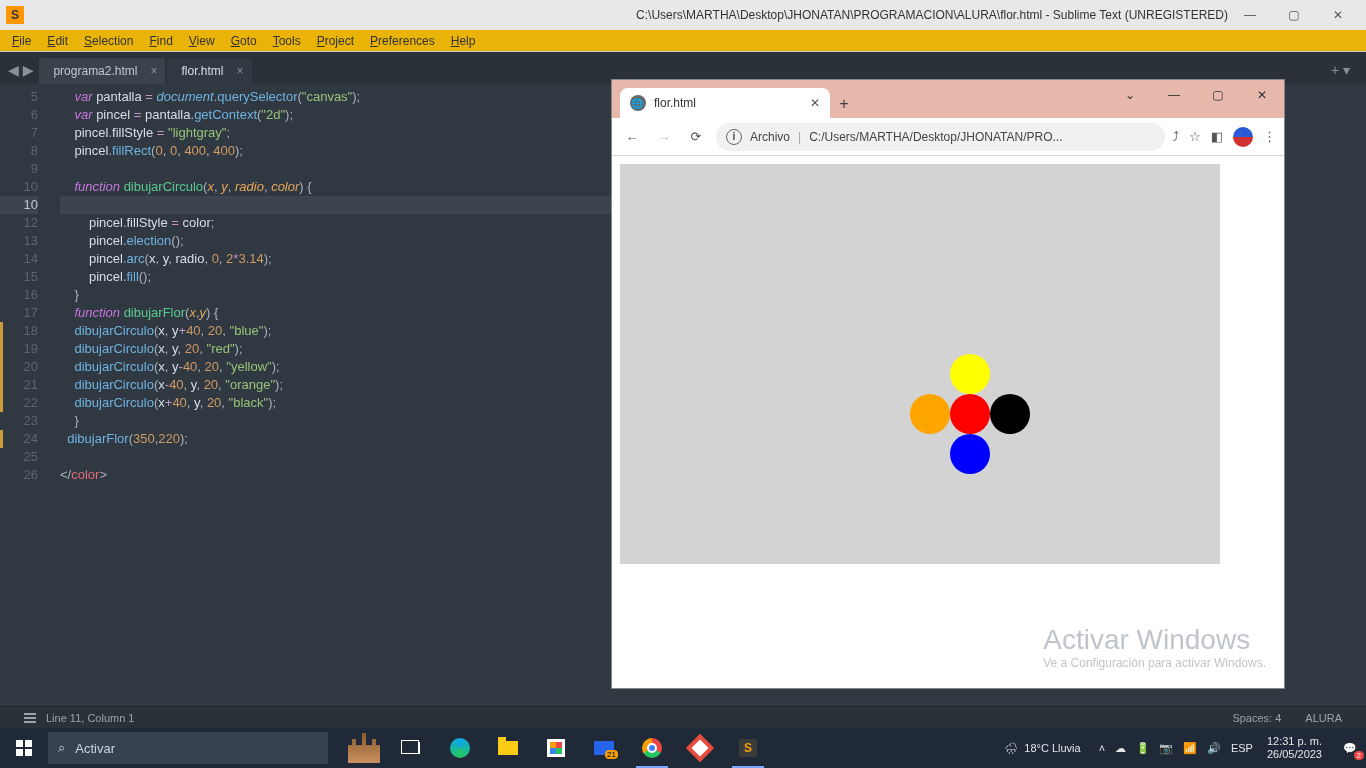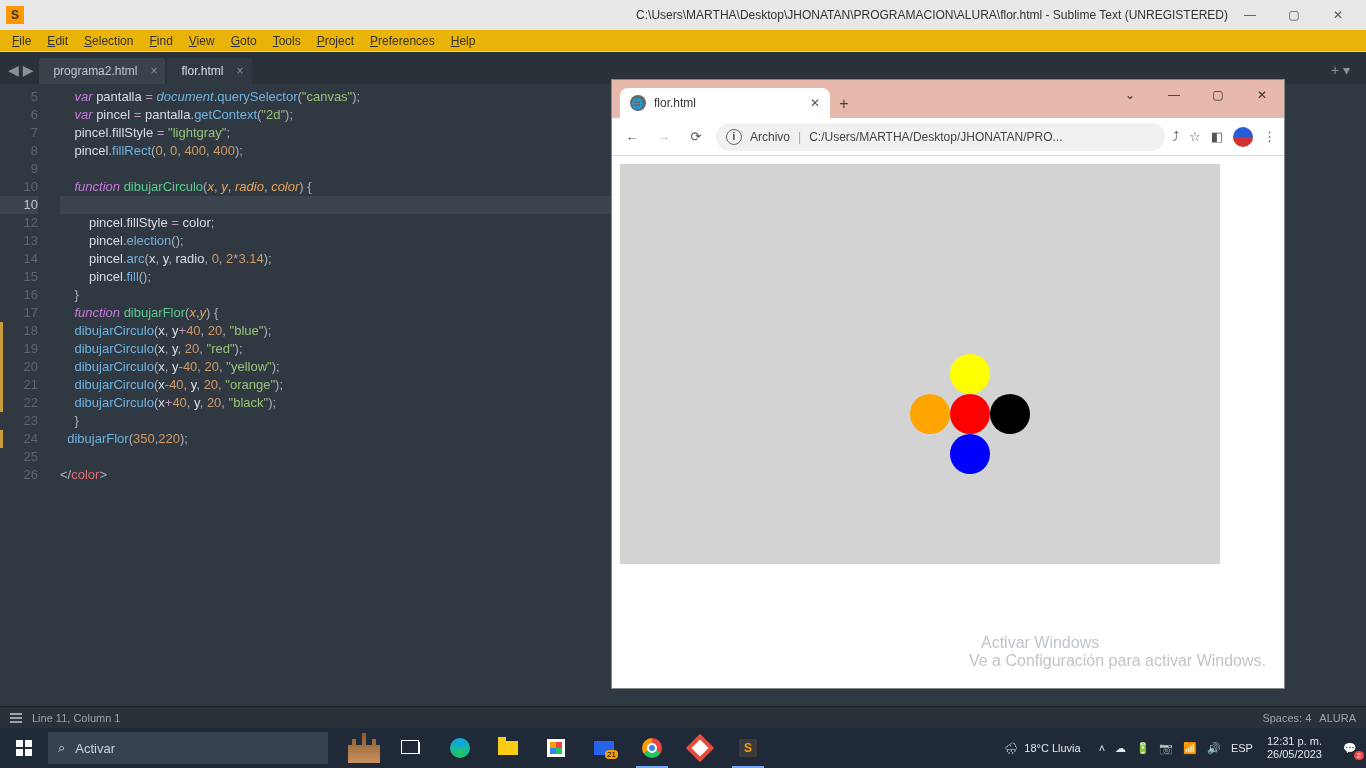--- a/index.html
+++ b/index.html
@@ -45,22 +45,22 @@
 .num { color: #d19a66; }
 .punct { color: #abb2bf; }
 .funcname { color: #5bc98f; }
 .op { color: #c594c5; }
 .tag { color: #e06c75; }
 
 
 .minimap { width: 90px; background: #303841; }
 
 
-.st-status { height: 22px; background: #2b3138; border-top: 1px solid #1f252b; display: flex; align-items: center; padding: 0 10px; font-size: 11px; color: #9aa4af; position: absolute; bottom: 40px; left: 0; right: 0; margin-top: 41px; }
-.st-status .sb-right { margin-left: auto; display: flex; gap: 8px; }
+.st-status { height: 22px; background: #2b3138; border-top: 1px solid #1f252b; display: flex; align-items: center; padding: 0 24px; font-size: 11px; color: #9aa4af; position: absolute; bottom: 40px; left: 0; right: 0; margin-top: 41px; }
+.st-status .sb-right { margin-left: auto; display: flex; gap: 24px; }
 .st-status .menu-ico { width: 12px; height: 10px; display: inline-block; position: relative; margin-right: 10px; }
 .st-status .menu-ico::before, .st-status .menu-ico::after { content: ""; position: absolute; left: 0; right: 0; height: 2px; background: #9aa4af; }
 .st-status .menu-ico::before { top: 0; box-shadow: 0 4px 0 #9aa4af; }
 .st-status .menu-ico::after { top: 8px; }
 
 
 .chrome { position: absolute; top: 80px; left: 612px; width: 672px; height: 608px; background: #fff; box-shadow: 0 0 0 1px #888; z-index: 50; }
 .chrome-top { height: 38px; background: #e6b9ac; display: flex; align-items: flex-end; padding-left: 8px; position: relative; }
 .chrome-tab { height: 30px; background: #fff; border-radius: 8px 8px 0 0; display: flex; align-items: center; padding: 0 10px; min-width: 210px; font-size: 12px; color: #333; }
 .chrome-tab .favicon { width: 16px; height: 16px; border-radius: 50%; background: #666; margin-right: 8px; display: flex; align-items: center; justify-content: center; color: #fff; font-size: 10px; }
@@ -75,22 +75,22 @@
 .omnibox .info-ico { width: 16px; height: 16px; border: 1.5px solid #666; border-radius: 50%; display: flex; align-items: center; justify-content: center; font-size: 10px; font-weight: bold; }
 .omnibox .sep { color: #aaa; }
 .chrome-bar .right-icons { display: flex; align-items: center; gap: 10px; }
 .chrome-bar .avatar { width: 20px; height: 20px; border-radius: 50%; background: linear-gradient(#2a5bd7 50%, #d03030 50%); }
 
 .chrome-content { position: relative; height: 532px; background: #fff; }
 .canvas-area { position: absolute; top: 8px; left: 8px; width: 600px; height: 400px; background: #d3d3d3; }
 .circle { position: absolute; width: 40px; height: 40px; border-radius: 50%; }
 
 .watermark { position: absolute; bottom: 18px; right: 18px; text-align: left; color: #bfc5cb; pointer-events: none; }
-.watermark .wm1 { font-size: 16px; margin-left: 44px; }
-.watermark .wm2 { font-size: 16px; margin-left: 32px; }
+.watermark .wm1 { font-size: 28px; }
+.watermark .wm2 { font-size: 12px; }
 
 
 .taskbar { position: absolute; bottom: 0; left: 0; right: 0; height: 40px; background: #1f2937; display: flex; align-items: center; color: #e5e7eb; }
 .taskbar .start { width: 48px; height: 40px; display: flex; align-items: center; justify-content: center; }
 .win-logo { width: 16px; height: 16px; display: grid; grid-template-columns: 1fr 1fr; grid-template-rows: 1fr 1fr; gap: 2px; }
 .win-logo span { background: #fff; }
 .search-box { height: 32px; width: 280px; background: #374151; display: flex; align-items: center; padding: 0 10px; font-size: 13px; color: #cbd5e1; gap: 10px; }
 .tb-icons { display: flex; margin-left: 12px; gap: 0; align-items: center; height: 40px; }
 .tb-icons .tb-btn { width: 48px; height: 40px; display: flex; align-items: center; justify-content: center; font-size: 18px; position: relative; }
 .tb-icons .tb-btn.active::after { content: ""; position: absolute; bottom: 0; left: 8px; right: 8px; height: 2px; background: #76a9fa; }

